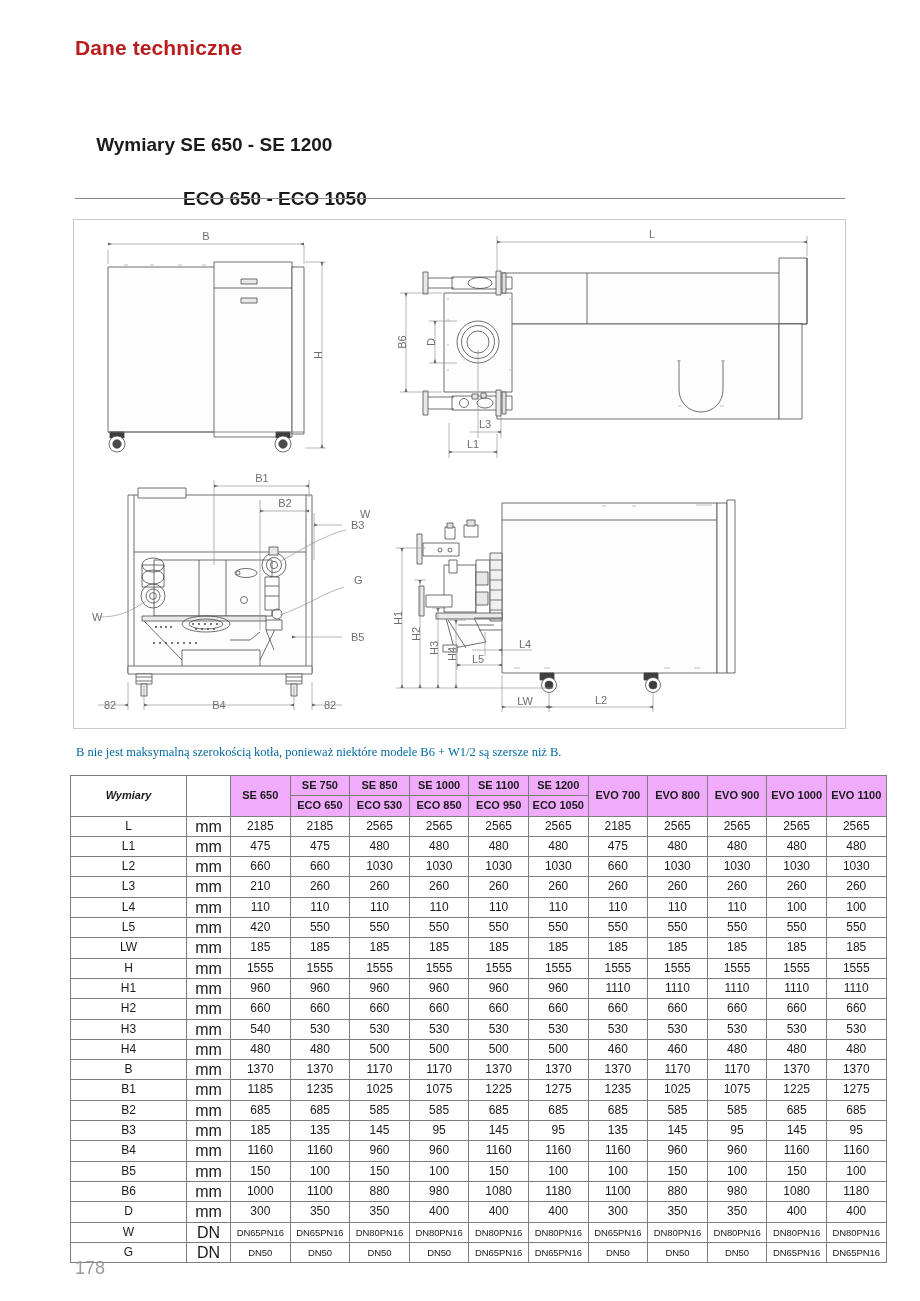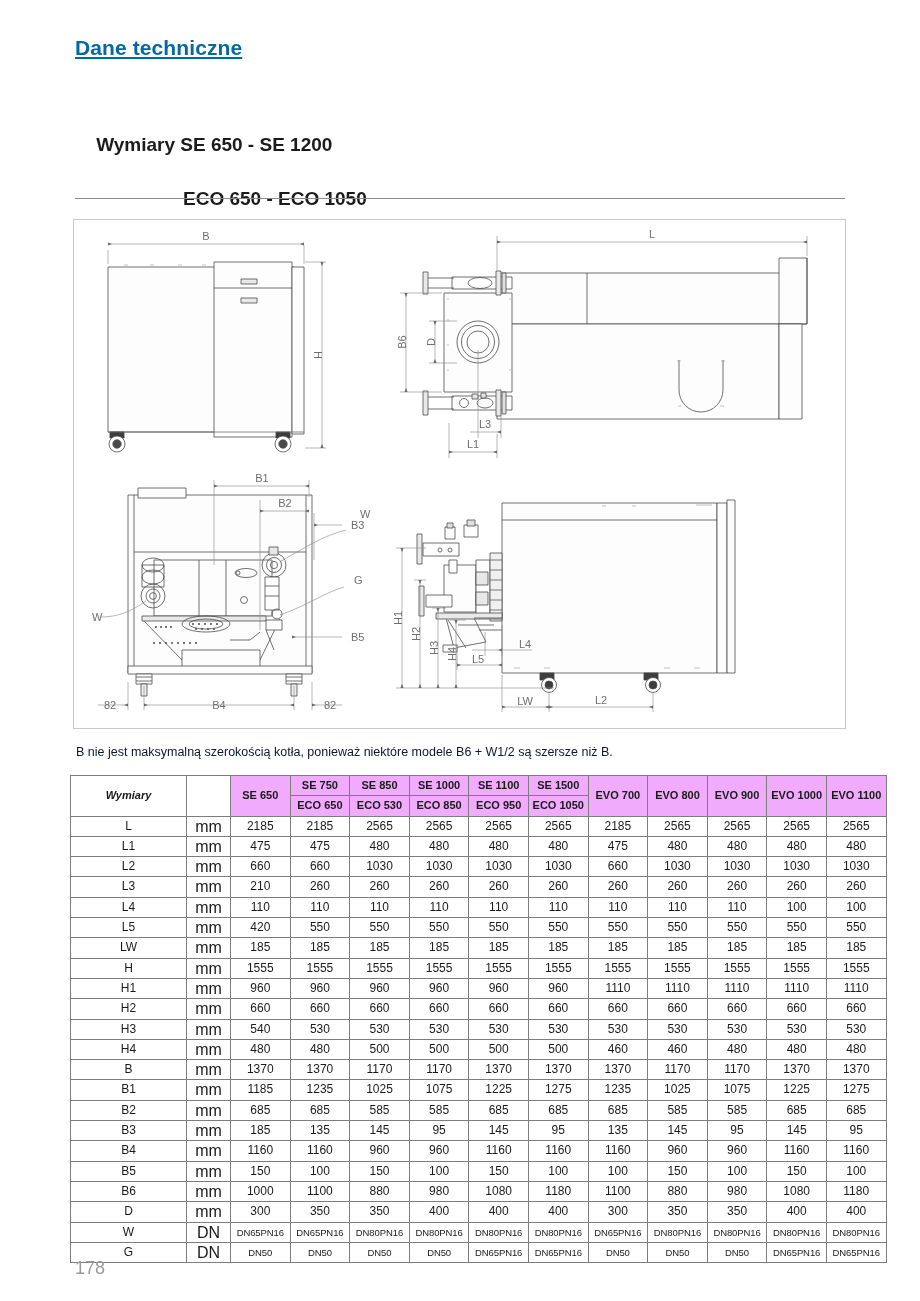--- a/index.html
+++ b/index.html
@@ -9,21 +9,21 @@
     font-family:"Liberation Sans","DejaVu Sans",sans-serif;
     color:#1a1a1a;
     position:relative;
     overflow:hidden;
   }
   .page{position:relative;width:920px;height:1301px;}
 
   
   .h-main{
     position:absolute;left:75px;top:36px;
-    font-size:21px;font-weight:bold;letter-spacing:0.1px;color:#0369a1;text-decoration:underline;
+    font-size:21px;font-weight:bold;letter-spacing:0.1px;color:#b91c1c;
   }
   .h-sub{
     position:absolute;left:75px;top:104px;
     font-size:19px;font-weight:bold;line-height:27px;color:#1b1b1b;
     white-space:pre;
   }
   .h-sub .ln2,.h-sub .ln3{display:block;padding-left:108px;text-align:right;}
   .rule{
     position:absolute;left:75px;width:770px;height:0;
     border-top:1px solid #8c8c8c;
@@ -33,21 +33,21 @@
   
   .dwg-frame{
     position:absolute;left:73px;top:219px;width:773px;height:510px;
     border:1px solid #c9c9c9;background:#fff;box-sizing:border-box;
   }
   .dwg-frame svg{display:block;}
 
   
   .note{
     position:absolute;left:76px;top:745px;
-    font-size:12.5px;color:#0f172a;white-space:nowrap;
+    font-size:12.5px;color:#0369a1;white-space:nowrap;font-family:Liberation Serif, serif;
   }
 
   
   .tbl-wrap{position:absolute;left:70px;top:775px;width:776px;}
   table.dims{
     border-collapse:collapse;
     width:776px;
     table-layout:fixed;
     font-size:11px;
     color:#1a1a1a;
@@ -515,21 +515,21 @@
       </colgroup>
       <thead>
         <tr>
           <th class="hd-name" rowspan="2">Wymiary</th>
           <th class="hd-unit" rowspan="2"></th>
           <th rowspan="2">SE 650</th>
           <th>SE 750</th>
           <th>SE 850</th>
           <th>SE 1000</th>
           <th>SE 1100</th>
-          <th>SE 1500</th>
+          <th>SE 1200</th>
           <th rowspan="2">EVO 700</th>
           <th rowspan="2">EVO 800</th>
           <th rowspan="2">EVO 900</th>
           <th rowspan="2">EVO 1000</th>
           <th rowspan="2">EVO 1100</th>
         </tr>
         <tr>
           <th>ECO 650</th>
           <th>ECO 530</th>
           <th>ECO 850</th>

